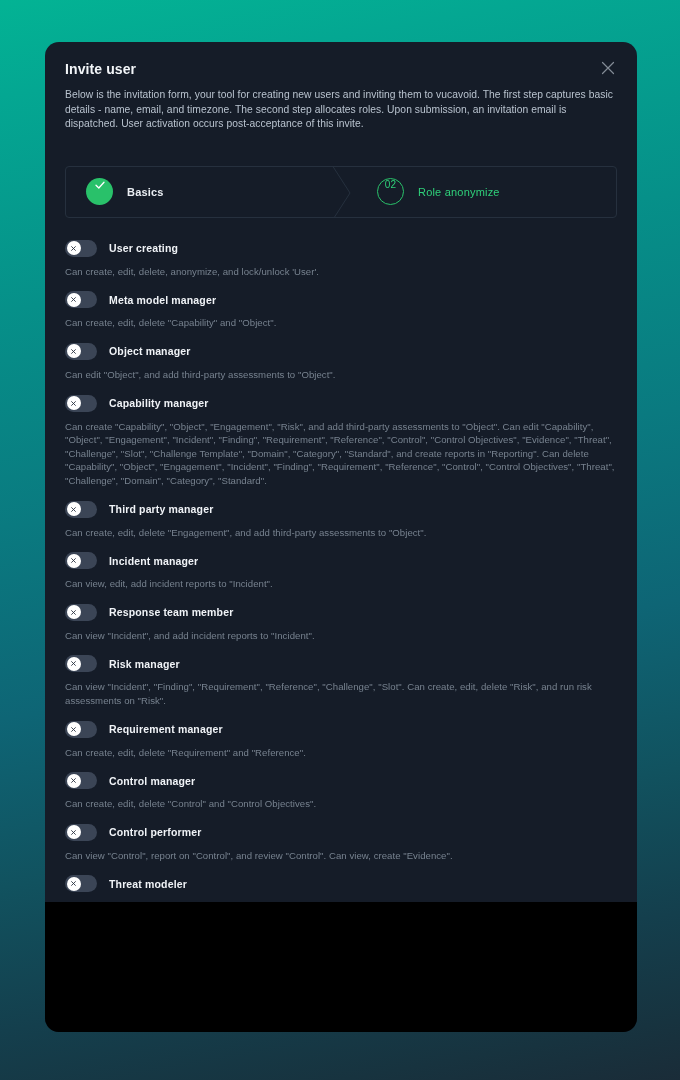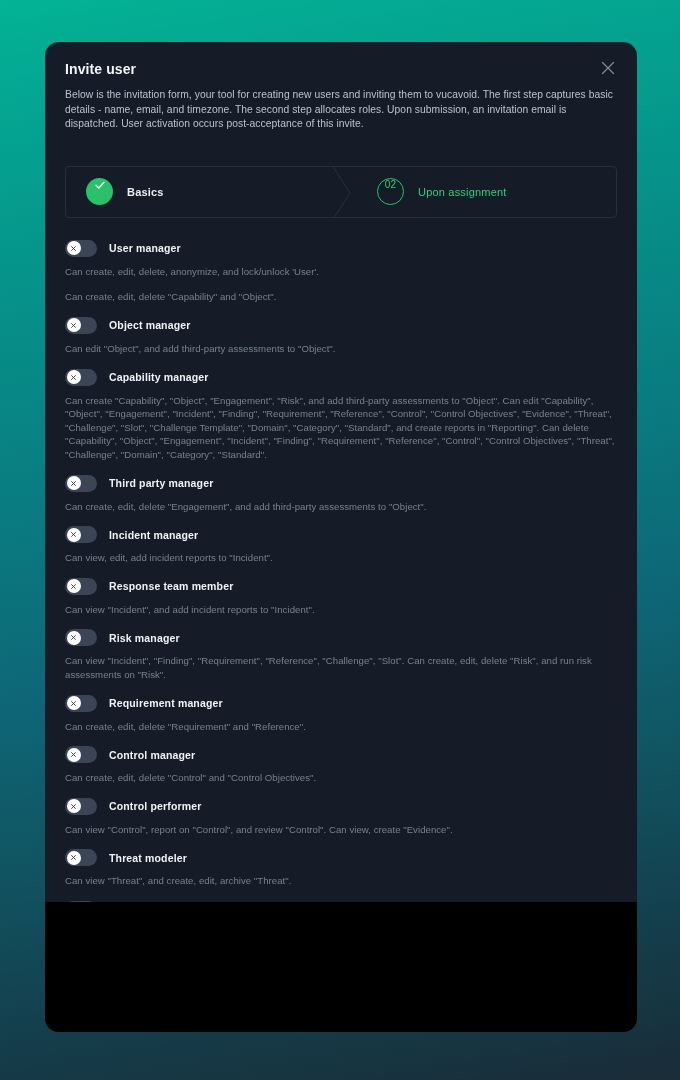--- a/index.html
+++ b/index.html
@@ -241,42 +241,52 @@
       <div class="chev">
         <svg width="26" height="52" viewBox="0 0 26 52">
           <path d="M4 -2 L22 26 L4 54" stroke="#26303e" stroke-width="1" fill="none"></path>
         </svg>
       </div>
 
       <div class="step step-2">
         <div class="step-badge badge-num">
           <span>02</span>
         </div>
-        <div class="step-label accent">Upon assignment</div>
+        <div class="step-label accent">Role anonymize</div>
       </div>
 
     </div>
 
     <div class="roles">
 
       <div class="role">
         <div class="role-head">
           <div class="toggle">
             <div class="knob">
               <svg width="7" height="7" viewBox="0 0 7 7">
                 <path d="M1.6 1.6 L5.4 5.4 M5.4 1.6 L1.6 5.4" stroke="#2b3442" stroke-width="0.9" stroke-linecap="round"></path>
               </svg>
             </div>
           </div>
-          <div class="role-name">User manager</div>
+          <div class="role-name">User creating</div>
         </div>
         <div class="role-desc">Can create, edit, delete, anonymize, and lock/unlock 'User'.</div>
       </div>
 
       <div class="role">
+        <div class="role-head">
+          <div class="toggle">
+            <div class="knob">
+              <svg width="7" height="7" viewBox="0 0 7 7">
+                <path d="M1.6 1.6 L5.4 5.4 M5.4 1.6 L1.6 5.4" stroke="#2b3442" stroke-width="0.9" stroke-linecap="round"></path>
+              </svg>
+            </div>
+          </div>
+          <div class="role-name">Meta model manager</div>
+        </div>
         <div class="role-desc">Can create, edit, delete "Capability" and "Object".</div>
       </div>
 
       <div class="role">
         <div class="role-head">
           <div class="toggle">
             <div class="knob">
               <svg width="7" height="7" viewBox="0 0 7 7">
                 <path d="M1.6 1.6 L5.4 5.4 M5.4 1.6 L1.6 5.4" stroke="#2b3442" stroke-width="0.9" stroke-linecap="round"></path>
               </svg>

